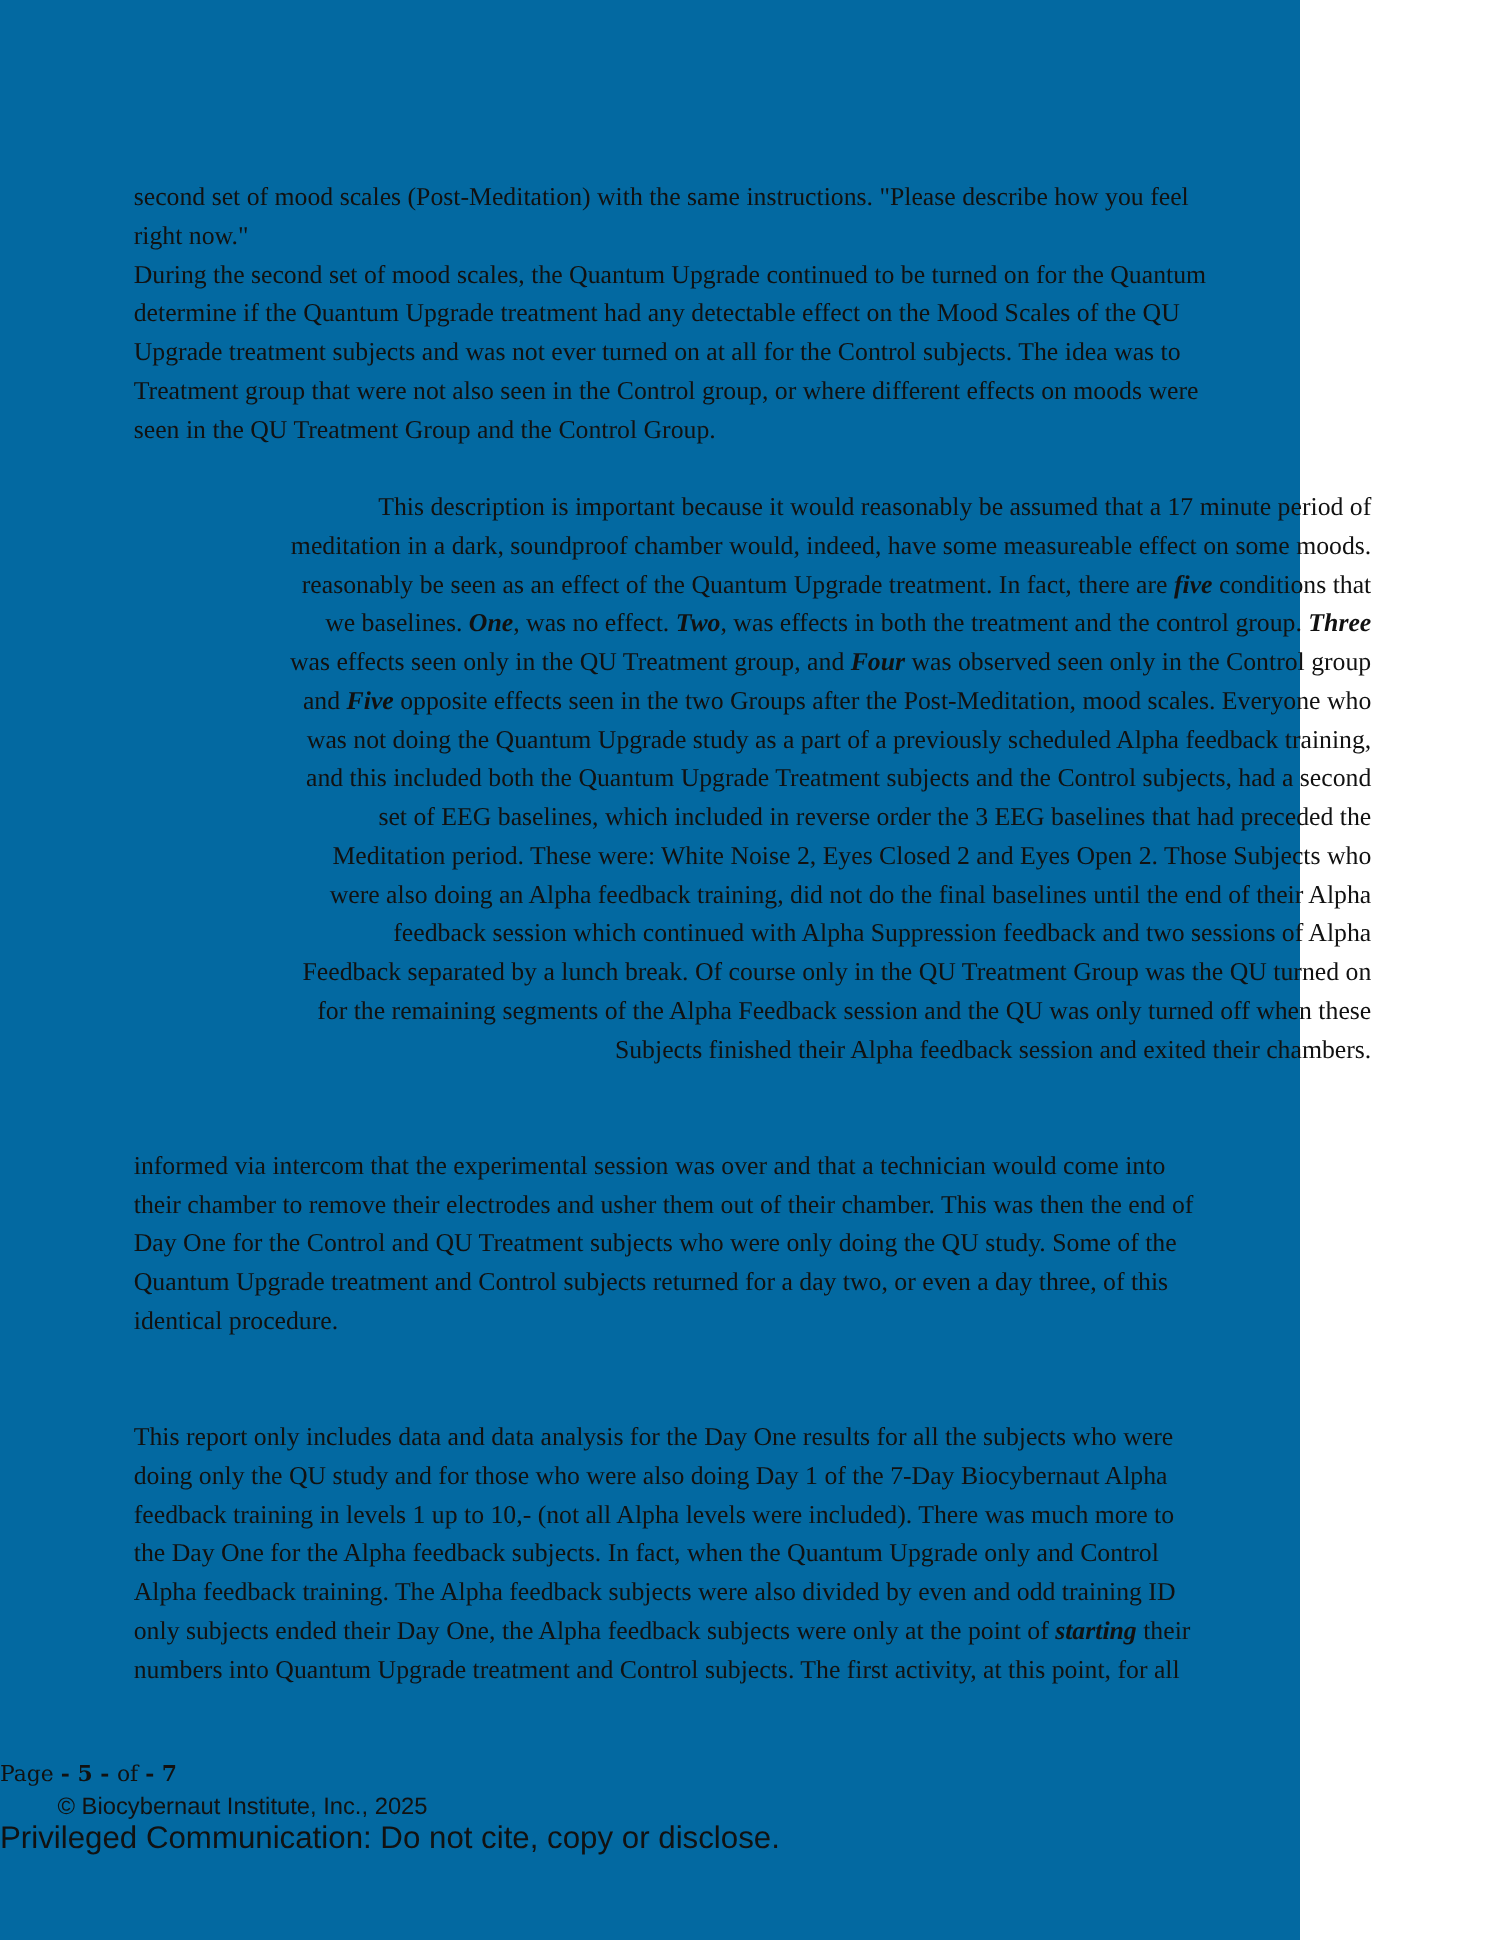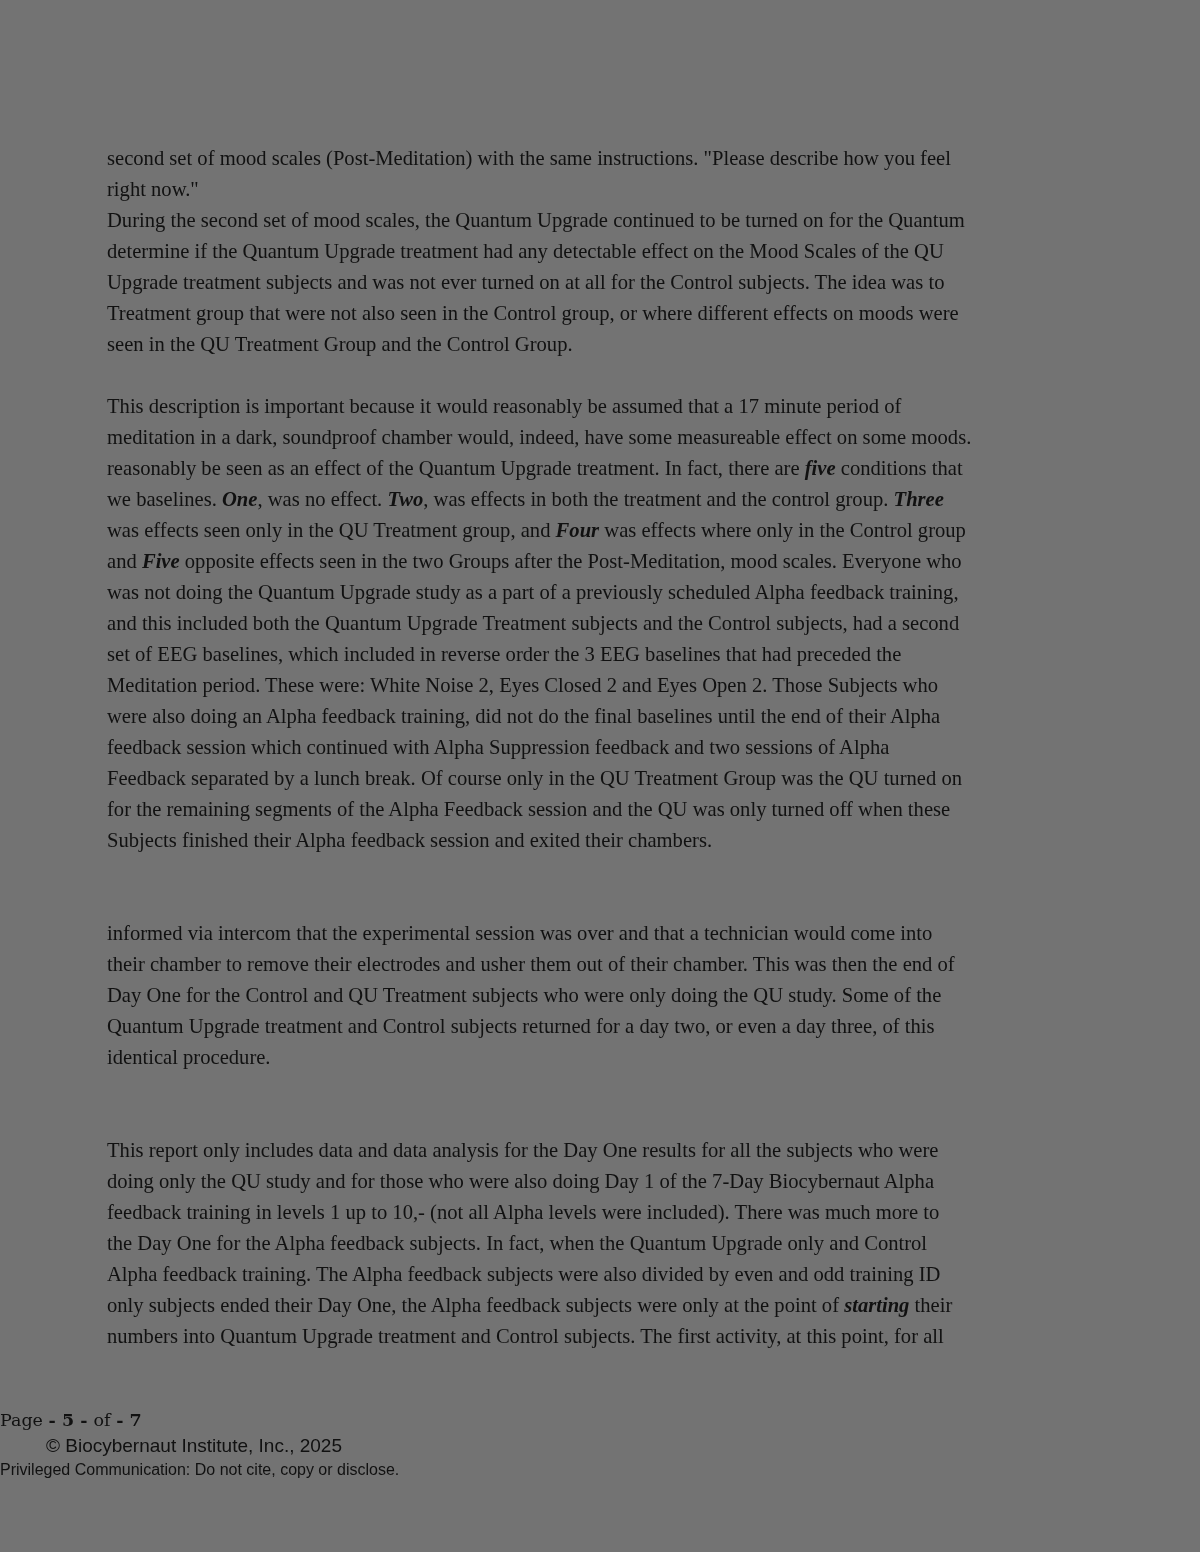--- a/index.html
+++ b/index.html
@@ -1,49 +1,49 @@
 <!DOCTYPE html>
 <html><head>
 <meta charset="utf-8">
 <style>
   html, body { margin: 0; padding: 0; background: #ffffff; }
   body { width: 1200px; height: 1552px; position: relative; overflow: hidden; }
-  .page { position: absolute; left: 0; top: 0; width: 1200px; height: 1552px; background: #737373; }
+  .page { position: absolute; left: 0; top: 0; width: 1040px; height: 1552px; background: #0369a1; }
   .text {
     position: absolute; left: 107px; width: 990px;
     font-family: "Liberation Serif", serif; font-size: 20.6px; line-height: 31px;
     color: #111; white-space: nowrap;
   }
   .line { display: block; height: 31px; }
   .line b { font-weight: bold; font-style: italic; }
   .footer { position: absolute; left: 0; width: 1200px; text-align: left; color: #111; }
   .pg { top: 1409px; font-family: "DejaVu Serif", "Liberation Serif", serif; font-size: 17.5px; line-height: 22px; }
   .pg b { font-weight: bold; }
   .copy { top: 1434px; font-family: "Liberation Sans", sans-serif; font-size: 19px; line-height: 24px; margin-left: 46px; }
-  .priv { top: 1458px; font-family: "Liberation Sans", sans-serif; font-size: 16px; line-height: 24px; }
+  .priv { top: 1458px; font-family: "Liberation Sans", sans-serif; font-size: 25px; line-height: 24px; }
 </style>
 </head>
 <body>
 
 <div class="page">
   <div class="text" id="p0" style="top:143px;">
       <span class="line"><span>second set of mood scales (Post-Meditation) with the same instructions.  "Please describe how you feel</span></span>
       <span class="line"><span>right now."</span></span>
       <span class="line"><span>During the second set of mood scales, the Quantum Upgrade continued to be turned on for the Quantum</span></span>
       <span class="line"><span>determine if the Quantum Upgrade treatment had any detectable effect on the Mood Scales of the QU</span></span>
       <span class="line"><span>Upgrade treatment subjects and was not ever turned on at all for the Control subjects.  The idea was to</span></span>
       <span class="line"><span>Treatment group that were not also seen in the Control group, or where different effects on moods were</span></span>
       <span class="line"><span>seen in the QU Treatment Group and the Control Group.</span></span>
     </div>
-  <div class="text" id="p1" style="top:391px;">
+  <div class="text" id="p1" style="top:391px;text-align:right;">
       <span class="line"><span>This description is important because it would reasonably be assumed that a 17 minute period of</span></span>
       <span class="line"><span>meditation in a dark, soundproof chamber would, indeed, have some measureable effect on some moods.</span></span>
       <span class="line"><span>reasonably be seen as an effect of the Quantum Upgrade treatment.  In fact, there are </span><b>five</b><span> conditions that</span></span>
       <span class="line"><span>we baselines.  </span><b>One</b><span>, was no effect.  </span><b>Two</b><span>, was effects in both the treatment and the control group.  </span><b>Three</b></span>
-      <span class="line"><span>was effects seen only in the QU Treatment group, and </span><b>Four</b><span> was effects where only in the Control group</span></span>
+      <span class="line"><span>was effects seen only in the QU Treatment group, and </span><b>Four</b><span> was observed seen only in the Control group</span></span>
       <span class="line"><span>and </span><b>Five</b><span> opposite effects seen in the two Groups after the Post-Meditation, mood scales.  Everyone who</span></span>
       <span class="line"><span>was not doing the Quantum Upgrade study as a part of a previously scheduled Alpha feedback training,</span></span>
       <span class="line"><span>and this included both the Quantum Upgrade Treatment subjects and the Control subjects, had a second</span></span>
       <span class="line"><span>set of EEG baselines, which included in reverse order the 3 EEG baselines that had preceded the</span></span>
       <span class="line"><span>Meditation period.  These were:  White Noise 2, Eyes Closed 2 and Eyes Open 2.  Those Subjects who</span></span>
       <span class="line"><span>were also doing an Alpha feedback training, did not do the final baselines until the end of their Alpha</span></span>
       <span class="line"><span>feedback session which continued with Alpha Suppression feedback and two sessions of Alpha</span></span>
       <span class="line"><span>Feedback separated by a lunch break.  Of course only in the QU Treatment Group was the QU turned on</span></span>
       <span class="line"><span>for the remaining segments of the Alpha Feedback session and the QU was only turned off when these</span></span>
       <span class="line"><span>Subjects finished their Alpha feedback session and exited their chambers.</span></span>

